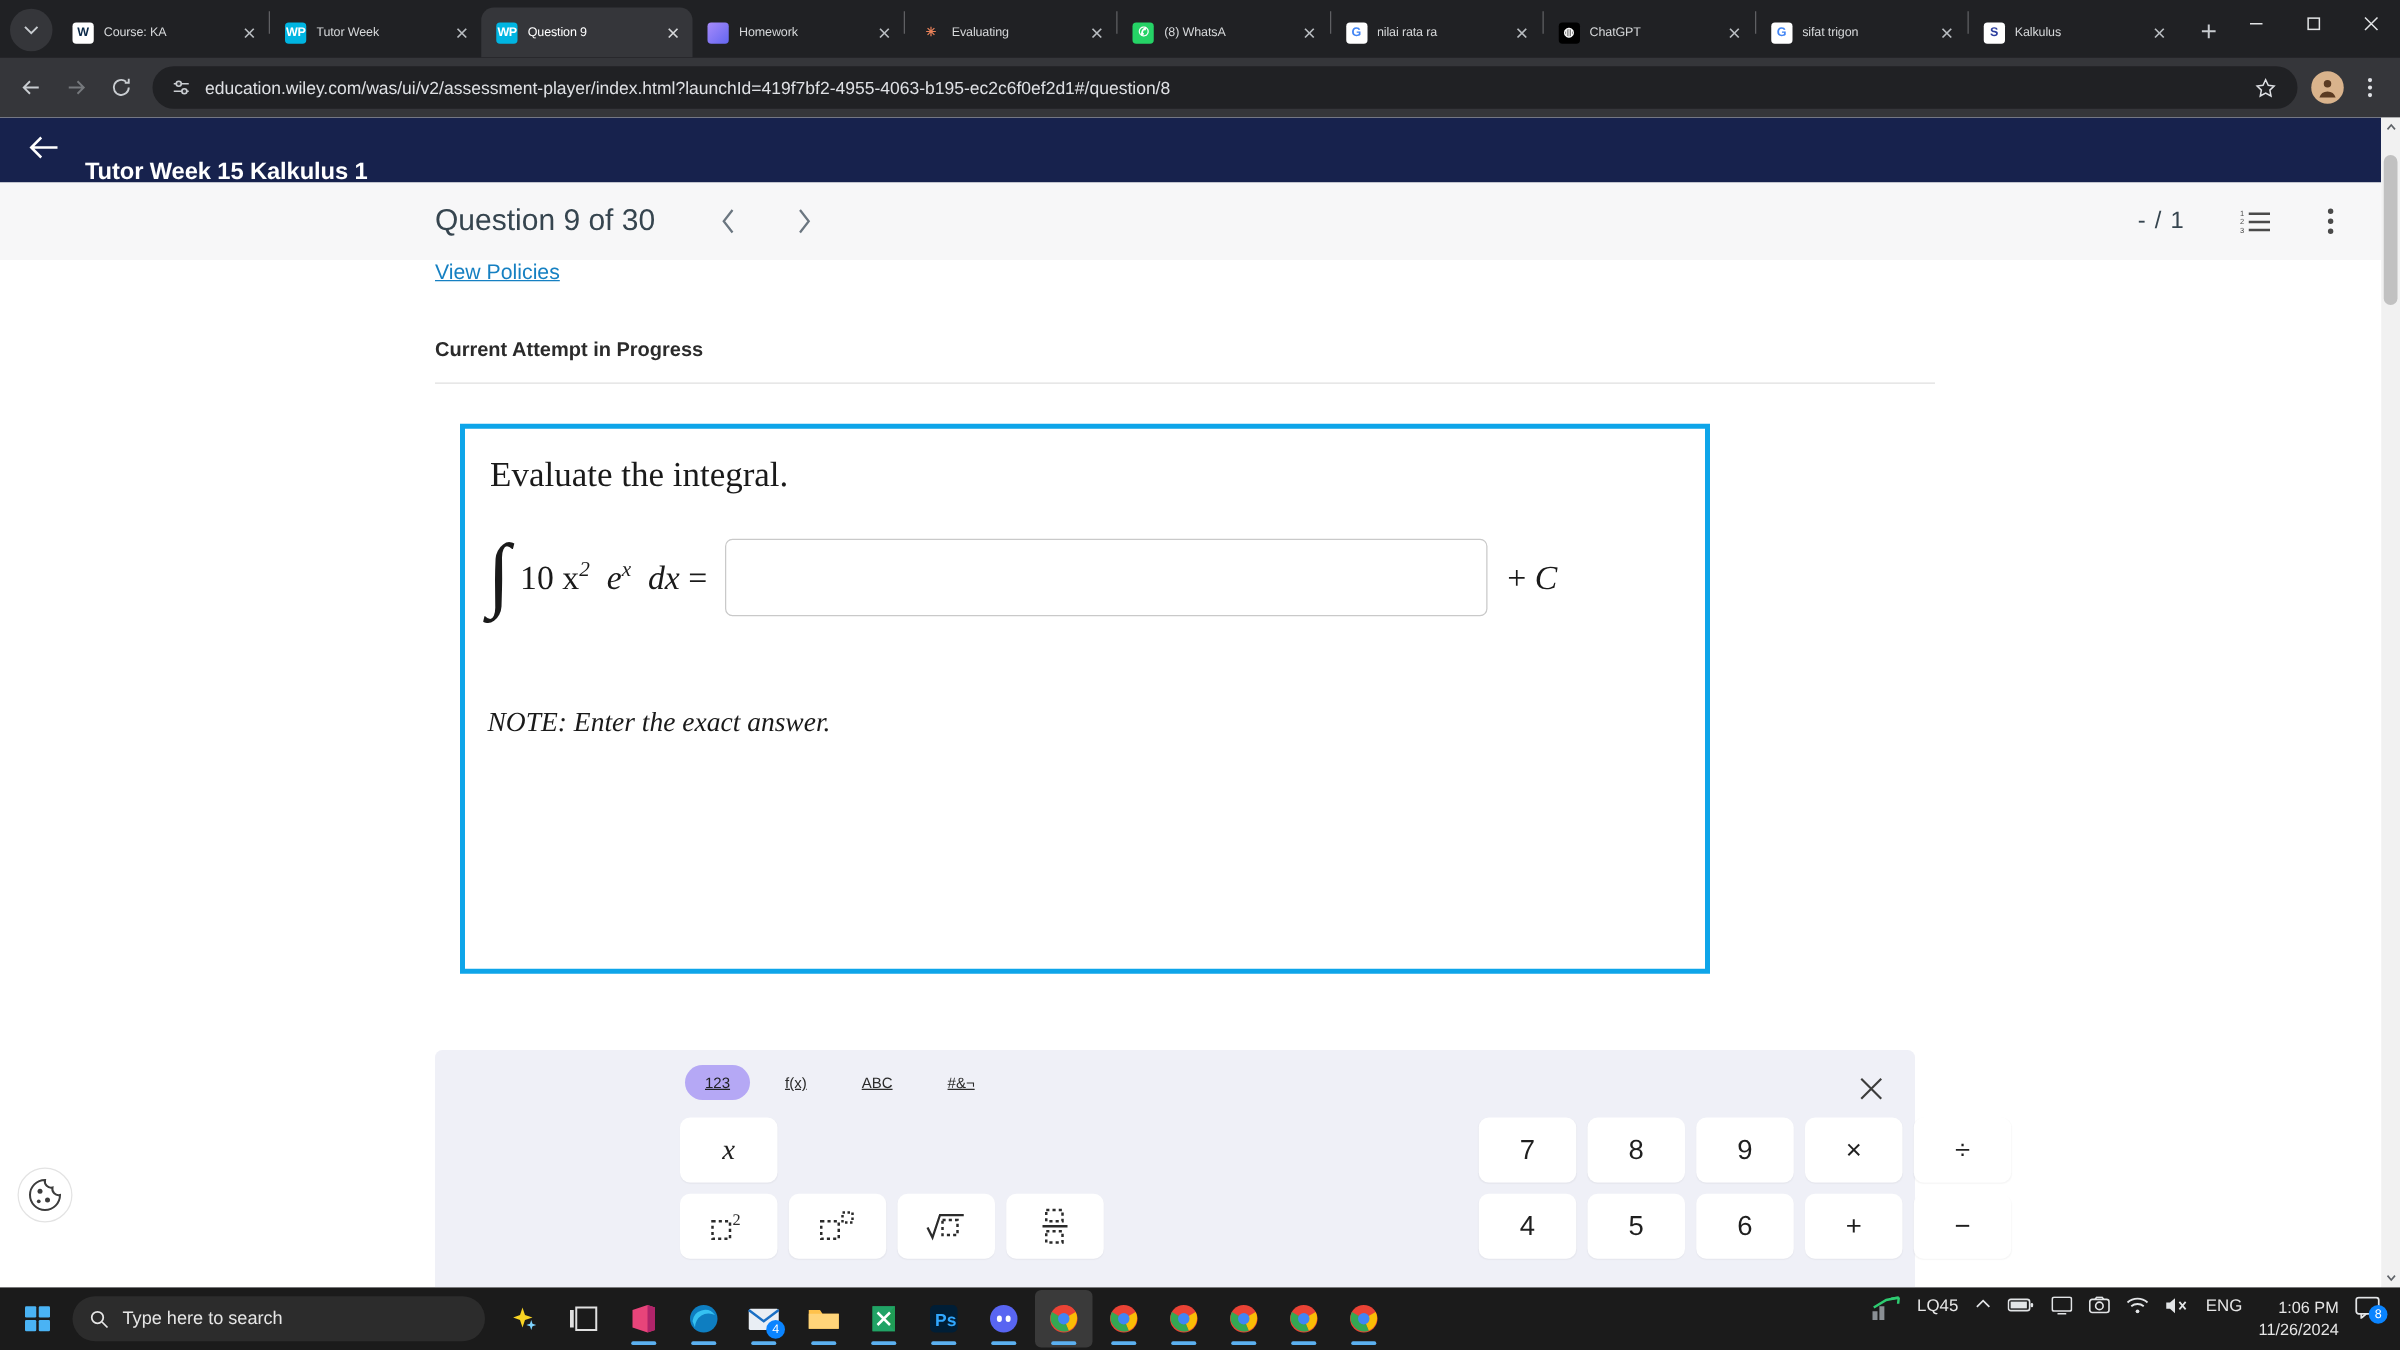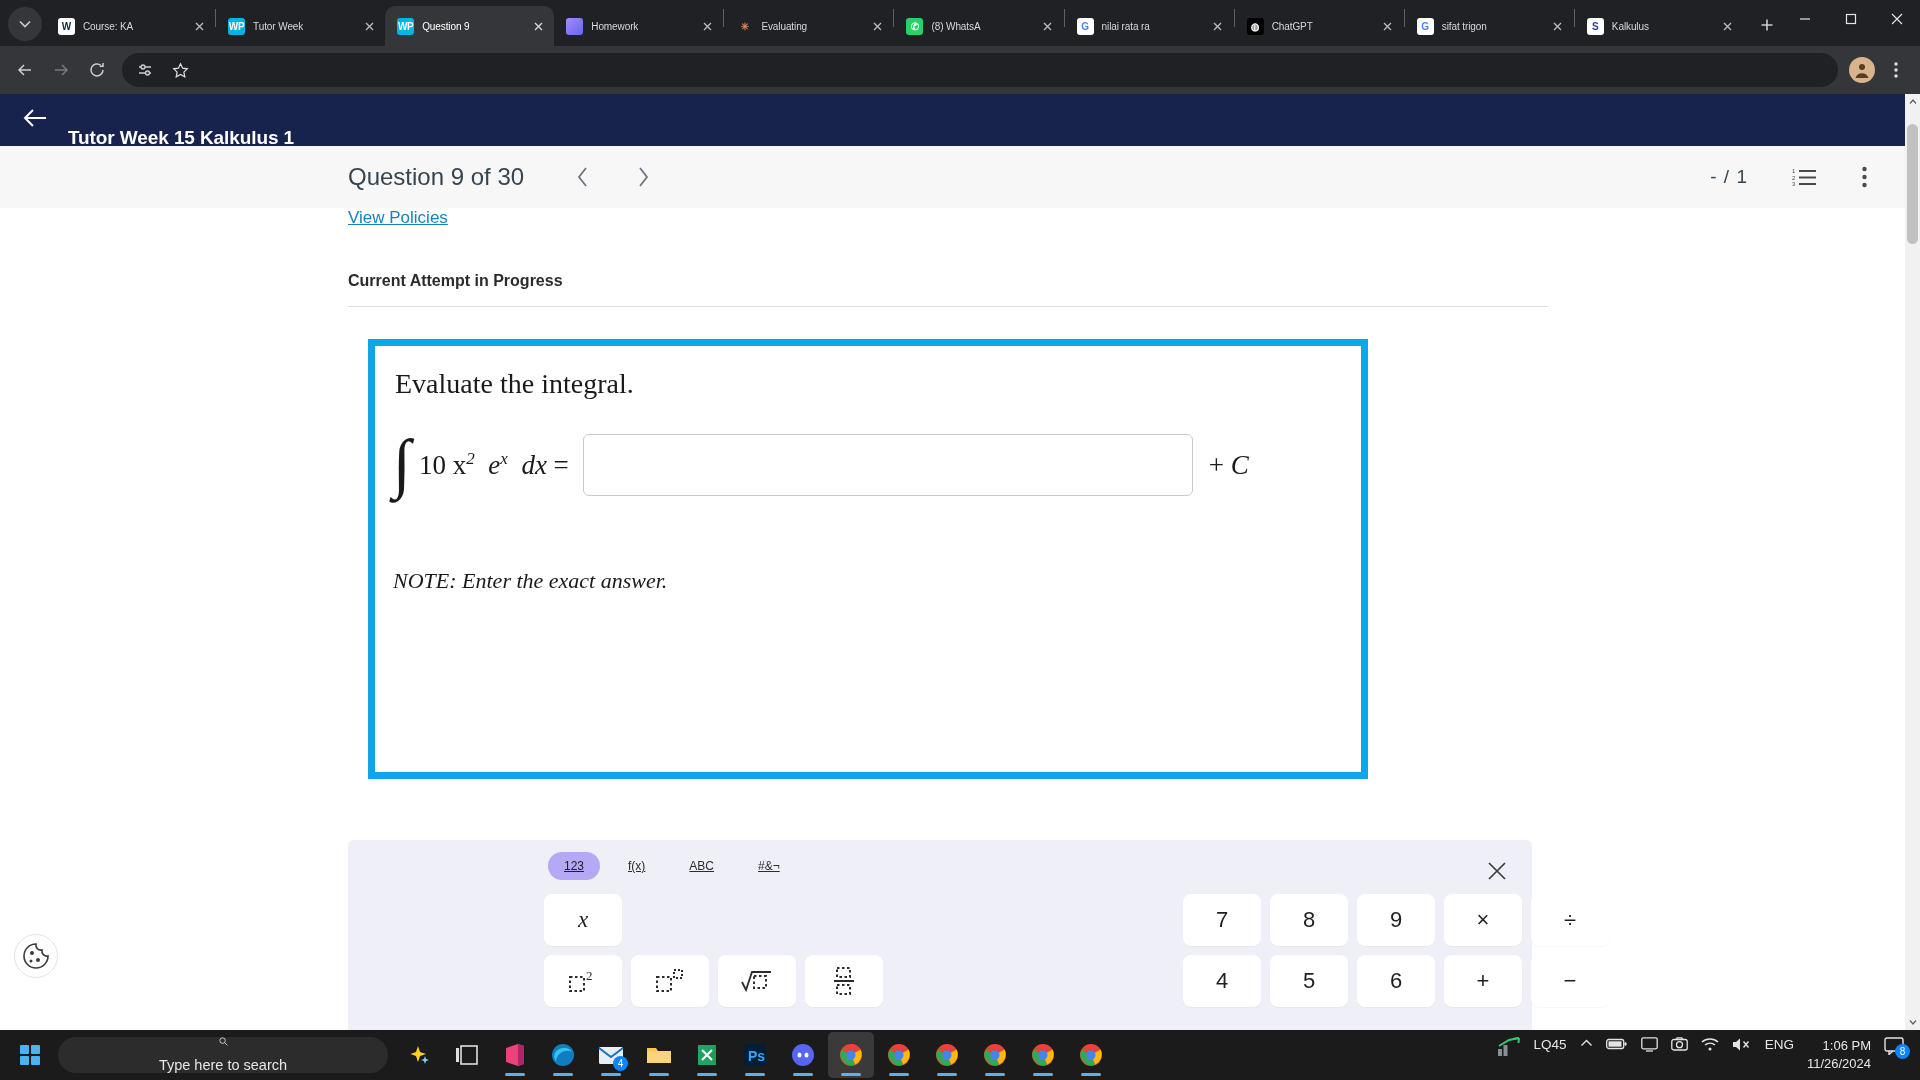--- a/index.html
+++ b/index.html
@@ -111,21 +111,21 @@
   .view-policies {
     color: #1680c2; font-size: 17px; padding-top: 20px;
   }
   .attempt-row {
     margin-top: 44px; padding-bottom: 16px; border-bottom: 1px solid #e0e0e0;
     font-size: 16px; font-weight: 700; color: #2b2b2b; width: 1200px;
   }
 
   .qcard {
     margin-top: 32px; margin-left: 20px; width: 1000px; height: 440px;
-    border: 7px solid #0ea5e9; background: #fff; padding: 22px 0 0 10px;
+    border: 4px solid #0ea5e9; background: #fff; padding: 22px 0 0 10px;
     position: relative;
   }
   .mathline1 {
     font-family: "Liberation Serif", serif; font-size: 28px; color: #1a1a1a; padding-left: 10px;
   }
   .eqrow { display: flex; align-items: center; margin-top: 34px; padding-left: 8px; }
   .intsym {
     font-family: "Liberation Serif", serif; font-size: 66px; line-height: 0.75;
     color: #1a1a1a; font-style: italic; margin-right: 8px; transform: translateY(-2px);
   }
@@ -181,21 +181,21 @@
   
   .taskbar {
     position: absolute; left: 0; bottom: 0; width: 1920px; height: 50px;
     background: #1b1b1b; display: flex; align-items: center; padding: 0 6px;
   }
   .start-btn { width: 48px; height: 46px; display: flex; align-items: center; justify-content: center; }
   .win-logo { width: 20px; height: 20px; display: grid; grid-template-columns: 1fr 1fr; grid-template-rows: 1fr 1fr; gap: 2.5px; }
   .win-logo span { background: #4ab3f4; border-radius: 1px; }
   .searchbox {
     width: 330px; height: 36px; background: #2c2c2c; border-radius: 18px;
-    display: flex; align-items: center; gap: 11px; padding: 0 14px; margin-left: 4px; flex-direction: column;
+    display: flex; align-items: center; gap: 11px; padding: 0 14px; margin-left: 4px;
   }
   .searchbox .stext { color: #e6e6e6; font-size: 14.5px; }
   .tb-icons { display: flex; align-items: center; gap: 2px; margin-left: 8px; }
   .tb-item { width: 46px; height: 46px; display: flex; align-items: center; justify-content: center; position: relative; }
   .tb-item.running::after {
     content: ''; position: absolute; bottom: 2px; left: 50%; transform: translateX(-50%);
     width: 20px; height: 3px; border-radius: 2px; background: #5bb0f0;
   }
   .tb-item.focused { background: #3a3a3a; border-radius: 5px; }
   .badge {
@@ -381,20 +381,21 @@
     </div>
 
     <div class="omnibox">
       <span class="omni-icon">
         <svg width="16" height="16" viewBox="0 0 16 16">
           <path d="M2 5 H14 M2 11 H14" stroke="#c9cdd1" stroke-width="1.3"></path>
           <circle cx="6" cy="5" r="2" fill="#35363a" stroke="#c9cdd1" stroke-width="1.3"></circle>
           <circle cx="10.5" cy="11" r="2" fill="#35363a" stroke="#c9cdd1" stroke-width="1.3"></circle>
         </svg>
       </span>
+      <span class="omni-url">education.wiley.com/was/ui/v2/assessment-player/index.html?launchId=419f7bf2-4955-4063-b195-ec2c6f0ef2d1#/question/8</span>
       <span class="omni-star">
         <svg width="17" height="17" viewBox="0 0 17 17">
             <path d="M8.5 1.8 L10.6 6.2 L15.3 6.8 L11.9 10.1 L12.8 14.8 L8.5 12.5 L4.2 14.8 L5.1 10.1 L1.7 6.8 L6.4 6.2 Z" fill="none" stroke="#dfe1e5" stroke-width="1.2"></path>
           </svg>
       </span>
     </div>
 
     <div class="profile-btn">
       <span class="profile-av">
         <svg width="18" height="18" viewBox="0 0 18 18">

